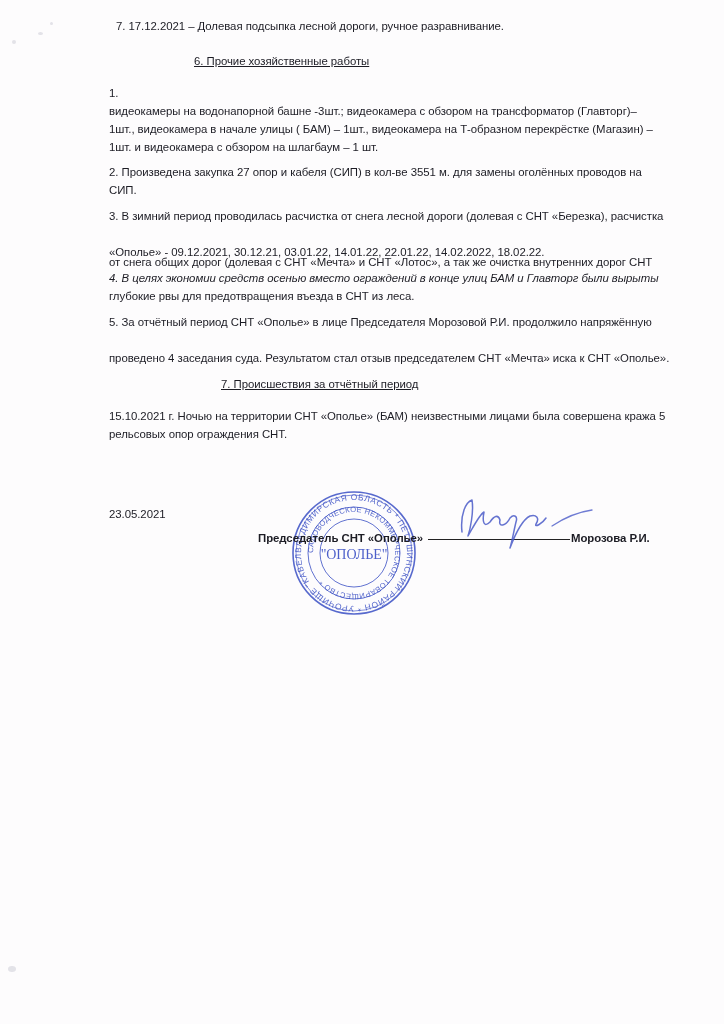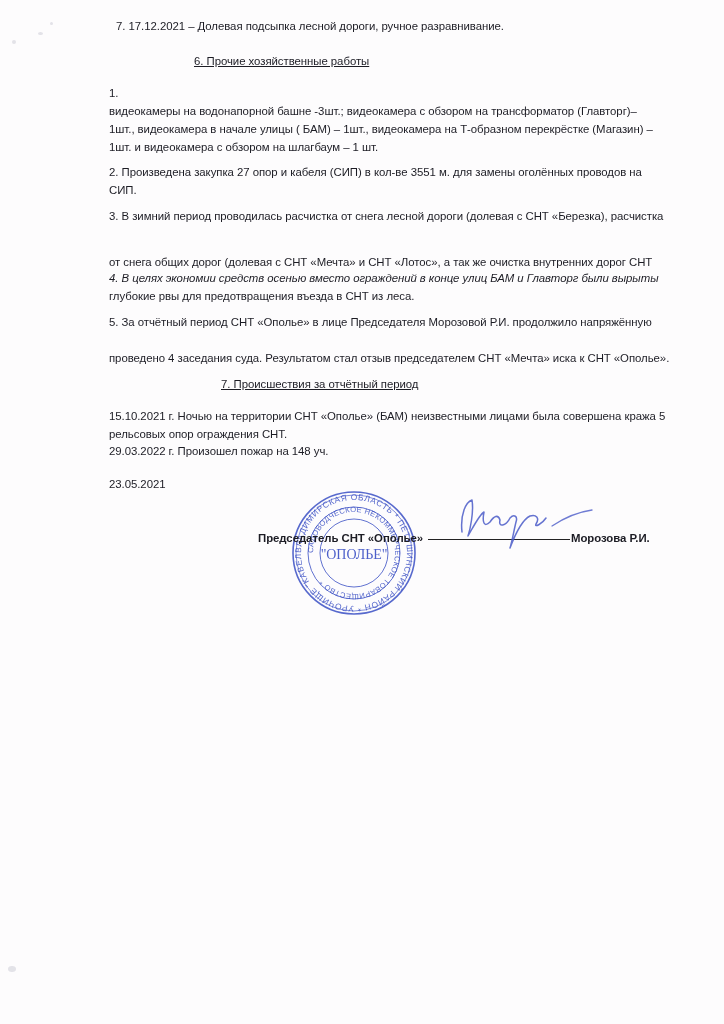--- a/index.html
+++ b/index.html
@@ -76,34 +76,34 @@
   <div class="line" style="left:109px;top:86px;">1.</div>
   <div class="line" style="left:109px;top:104px;">видеокамеры на водонапорной башне -3шт.;  видеокамера с обзором на трансформатор (Главторг)–</div>
   <div class="line" style="left:109px;top:122px;">1шт., видеокамера в начале улицы ( БАМ) – 1шт., видеокамера на Т-образном перекрёстке (Магазин) –</div>
   <div class="line" style="left:109px;top:140px;">1шт. и видеокамера  с обзором на шлагбаум – 1 шт.</div>
 
   <div class="line" style="left:109px;top:165px;">2. Произведена закупка  27 опор и кабеля (СИП) в кол-ве 3551 м.  для замены оголённых проводов на</div>
   <div class="line" style="left:109px;top:183px;">СИП.</div>
 
   <div class="line" style="left:109px;top:209px;">3. В зимний период проводилась расчистка от снега лесной дороги (долевая с СНТ «Березка), расчистка</div>
   <div class="line" style="left:109px;top:227px;margin-top:28px;">от снега общих дорог (долевая с СНТ «Мечта» и СНТ «Лотос», а  так же очистка внутренних дорог СНТ</div>
+  <div class="line" style="left:109px;top:245px;">«Ополье»  -  09.12.2021, 30.12.21, 03.01.22, 14.01.22, 22.01.22, 14.02.2022, 18.02.22.</div>
 
   <div class="line" style="left:109px;top:271px;font-style:italic;">4. В целях экономии средств осенью вместо ограждений в конце улиц БАМ и Главторг были вырыты</div>
   <div class="line" style="left:109px;top:289px;">глубокие рвы для предотвращения въезда в СНТ из леса.</div>
 
   <div class="line" style="left:109px;top:315px;">5. За отчётный период  СНТ «Ополье» в лице Председателя Морозовой Р.И. продолжило напряжённую</div>
   <div class="line" style="left:109px;top:351px;">проведено 4 заседания суда. Результатом стал отзыв председателем СНТ «Мечта» иска к СНТ «Ополье».</div>
 
   <div class="heading" style="left:221px;top:378px;">7. Происшествия за отчётный период</div>
 
   <div class="line" style="left:109px;top:409px;">15.10.2021 г. Ночью на территории СНТ «Ополье» (БАМ) неизвестными лицами была совершена кража 5</div>
   <div class="line" style="left:109px;top:427px;">рельсовых опор ограждения СНТ.</div>
-  <div class="line" style="left:109px;top:444px;">29.03.2022 г. Произошел пожар на 148 уч.</div>
 
-  <div class="line" style="left:109px;top:477px;">23.05.2021</div>
+  <div class="line" style="left:109px;top:507px;">23.05.2021</div>
 
   <svg class="stamp" viewBox="0 0 128 128">
     <defs>
       <path id="outerArc" d="M64,64 m-53,0 a53,53 0 1,1 106,0 a53,53 0 1,1 -106,0"></path>
       <path id="innerArc" d="M64,64 m-41,0 a41,41 0 1,1 82,0 a41,41 0 1,1 -82,0"></path>
     </defs>
     <circle cx="64" cy="64" r="61" fill="none" stroke="#3a4fc4" stroke-width="1.6" opacity="0.85"></circle>
     <circle cx="64" cy="64" r="58" fill="none" stroke="#3a4fc4" stroke-width="0.8" opacity="0.8"></circle>
     <circle cx="64" cy="64" r="46" fill="none" stroke="#3a4fc4" stroke-width="1" opacity="0.8"></circle>
     <circle cx="64" cy="64" r="34" fill="none" stroke="#3a4fc4" stroke-width="1" opacity="0.8"></circle>

